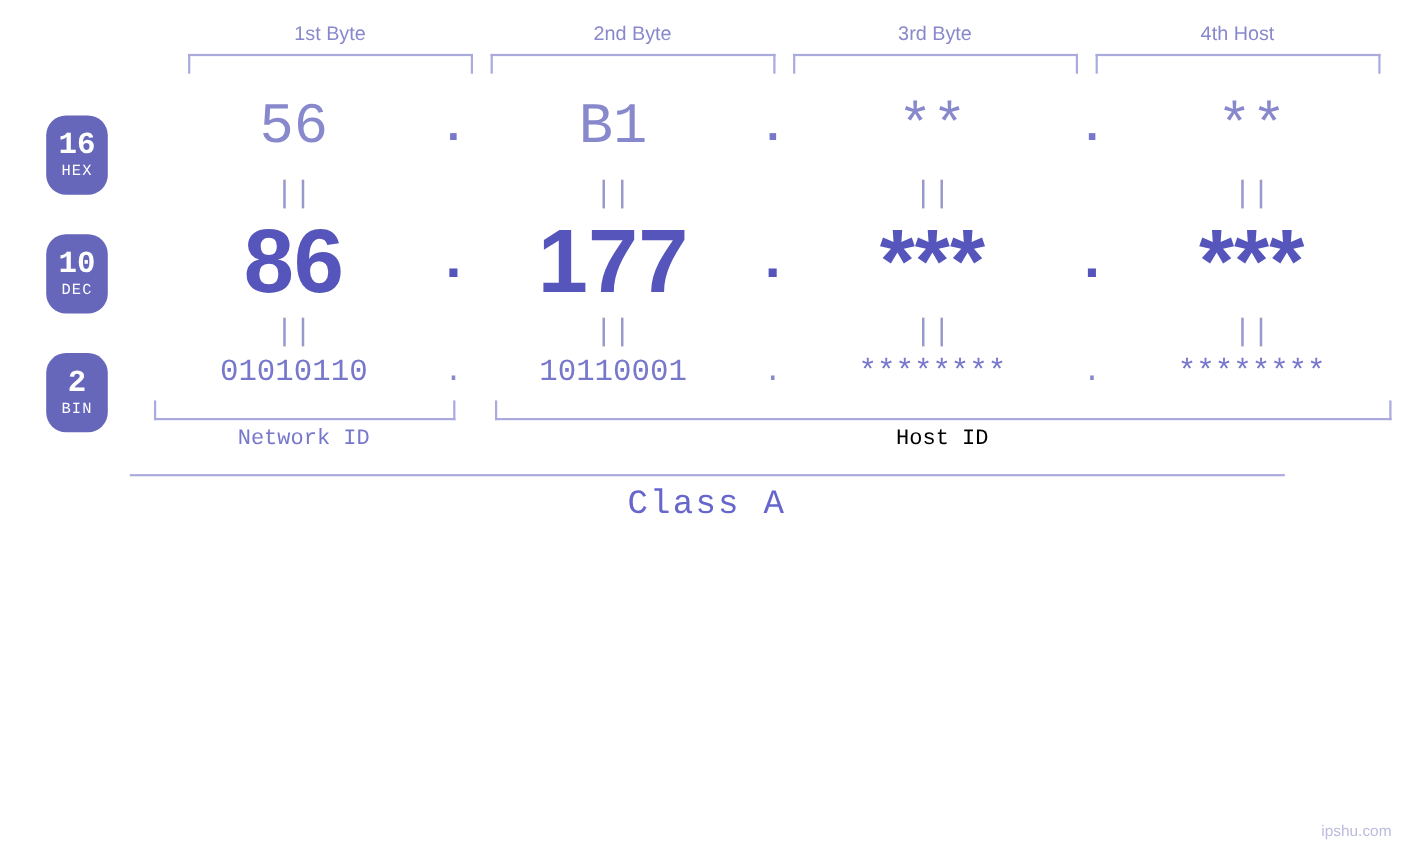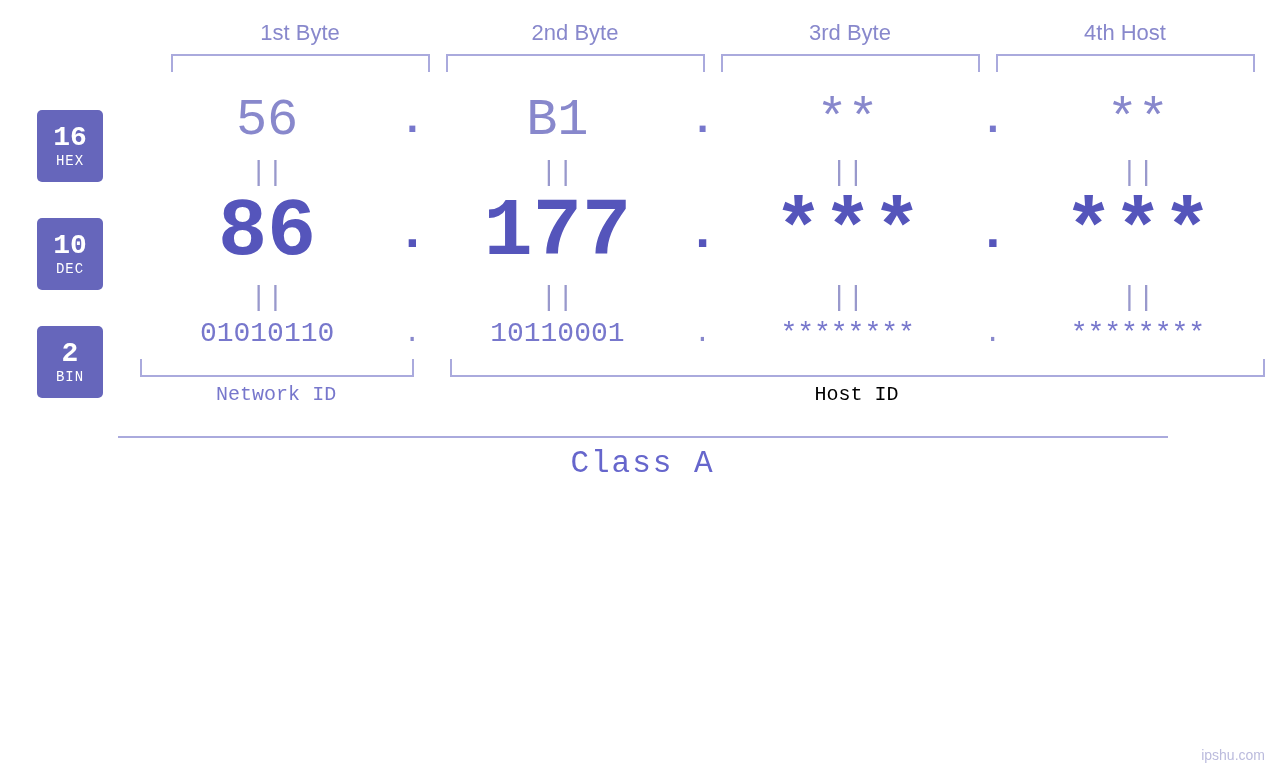--- a/index.html
+++ b/index.html
@@ -28,21 +28,21 @@
       display: flex;
       width: 1100px;
       margin-left: 140px;
       margin-bottom: 0px;
     }
 
     .byte-header {
       flex: 1;
       text-align: center;
       color: #8888cc;
-      font-size: 22px;
+      font-size: 18px;
       font-family: Arial, sans-serif;
       padding-bottom: 8px;
     }
 
     
     .bracket-row {
       display: flex;
       width: 1100px;
       margin-left: 140px;
     }
@@ -70,22 +70,22 @@
       align-items: center;
       justify-content: space-around;
       width: 140px;
       padding: 10px 20px;
       gap: 0px;
     }
 
     .badge {
       background: #6666bb;
       color: white;
-      border-radius: 5px;
-      width: 66px;
+      border-radius: 18px;
+      width: 56px;
       height: 72px;
       display: flex;
       flex-direction: column;
       align-items: center;
       justify-content: center;
       margin: 18px 0;
     }
 
     .badge-num {
       font-size: 28px;
@@ -138,21 +138,21 @@
       flex: 0 0 30px;
       font-size: 28px;
       color: #9999cc;
       text-align: center;
     }
 
     
     .dec-row .cell-value {
       font-size: 82px;
       color: #5555bb;
-      font-family: Liberation Mono, monospace;
+      font-family: Liberation Sans, sans-serif;
       font-weight: bold;
       line-height: 1.0;
     }
 
     
     .bin-row .cell-value {
       font-size: 28px;
       color: #7777cc;
       font-family: 'Courier New', monospace;
       line-height: 1.2;
@@ -247,21 +247,21 @@
         <span class="badge-label">DEC</span>
       </div>
       <div class="badge">
         <span class="badge-num">2</span>
         <span class="badge-label">BIN</span>
       </div>
     </div>
 
     <div class="grid-area">
 
-      <div class="full-row hex-row" style="margin-top:10px; margin-bottom:4px;">
+      <div class="full-row hex-row" style="margin-top:10px; margin-bottom:14px;">
         <div class="cell">
           <span class="cell-value">56</span>
         </div>
         <div class="sep">.</div>
         <div class="cell">
           <span class="cell-value">B1</span>
         </div>
         <div class="sep">.</div>
         <div class="cell">
           <span class="cell-value">**</span>

